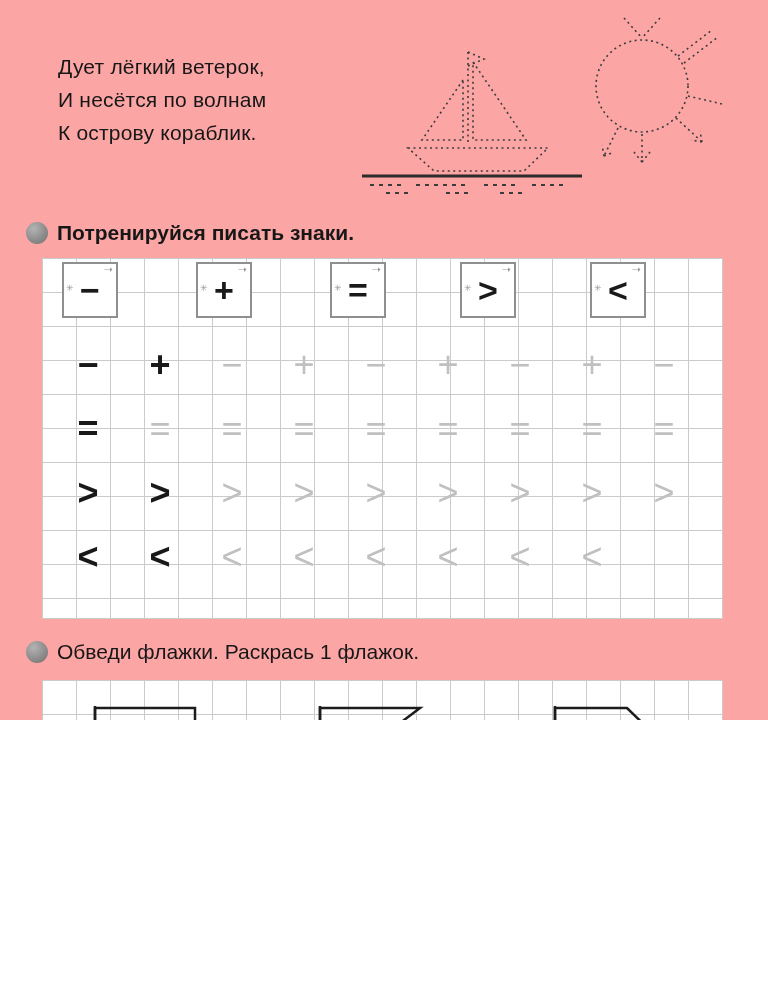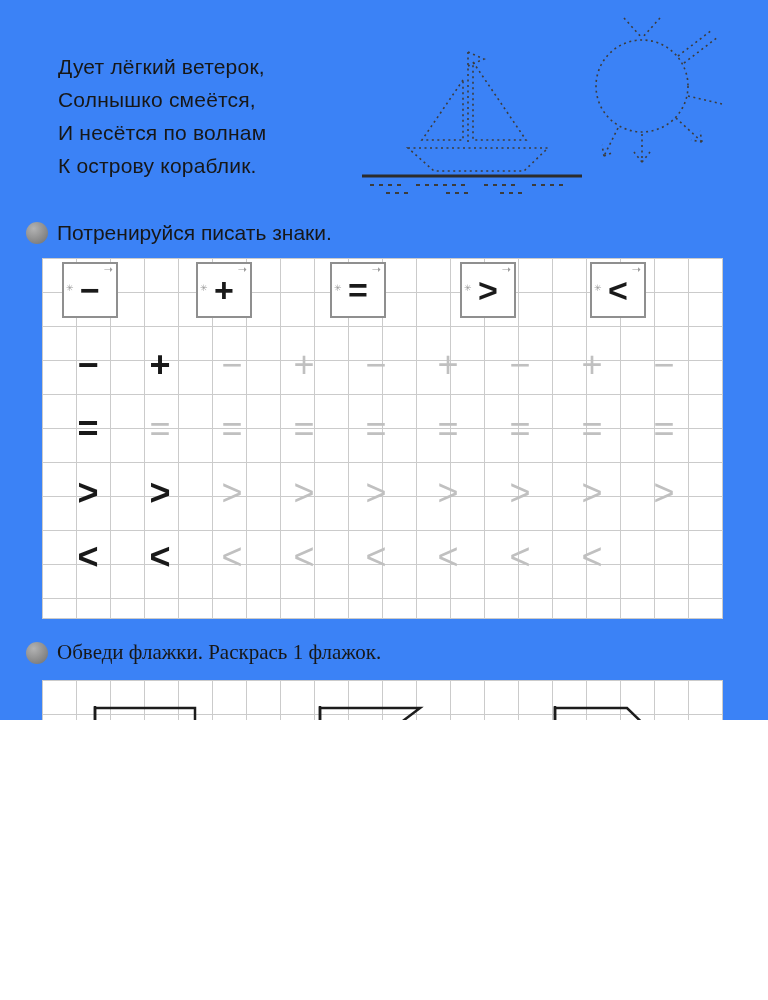--- a/index.html
+++ b/index.html
@@ -1,35 +1,35 @@
 <!DOCTYPE html>
 <html><head>
 <meta charset="utf-8">
 <style>
   html,body { margin:0; padding:0; background:#ffffff; }
   .page {
-    position:relative; width:768px; height:720px; background:#3b82f6;
+    position:relative; width:768px; height:720px; background:#fca5a5;
     font-family:"Liberation Sans", sans-serif; overflow:hidden; margin:0 auto;
   }
 
   
   .poem { position:absolute; left:58px; top:50px; font-size:21px; line-height:33px;
           color:#171717; letter-spacing:0.2px; }
 
   
   .illustration { position:absolute; left:350px; top:10px; }
 
   
   .section-header { position:absolute; left:26px; display:flex; align-items:center; gap:9px;
                     font-size:21px; color:#171717; }
   .bullet { width:22px; height:22px; border-radius:50%;
             background: radial-gradient(circle at 35% 30%, #b3b3b3, #6e6e6e);
             flex:0 0 auto; }
-  #header-signs { top:221px; }
-  #header-flags { top:640px;font-family:Liberation Serif, serif; }
+  #header-signs { top:221px;font-weight:bold; }
+  #header-flags { top:640px; }
 
   
   .grid {
     position:absolute; left:42px; width:680px; background:#ffffff;
     background-image:
       linear-gradient(to right, #cbcbcb 1px, transparent 1px),
       linear-gradient(to bottom, #cbcbcb 1px, transparent 1px);
     background-size:34px 34px;
     border-right:1px solid #cbcbcb; border-bottom:1px solid #cbcbcb;
   }
@@ -62,21 +62,20 @@
   .footer-bar  { position:absolute; left:26px; top:984px; width:716px; height:16px;
                  background:#424242; border-radius:9px 9px 0 0; }
 </style>
 </head>
 <body>
 
 <div class="page">
 
   <div class="poem">
     <div>Дует лёгкий ветерок,</div>
-    <div>Солнышко смеётся,</div>
     <div>И несётся по волнам</div>
     <div>К острову кораблик.</div>
   </div>
 
   <svg class="illustration" width="405" height="192" viewBox="0 0 405 192">
     <g stroke="#3c3c3c" stroke-width="1.6" fill="none" stroke-dasharray="2 3.5">
       <path d="M118 42 V133"></path>
       <path d="M118 42 L134 49 L118 56"></path>
       <path d="M123 52 L176 130 L123 130 Z"></path>
       <path d="M113 70 L72 130 L113 130 Z"></path>

